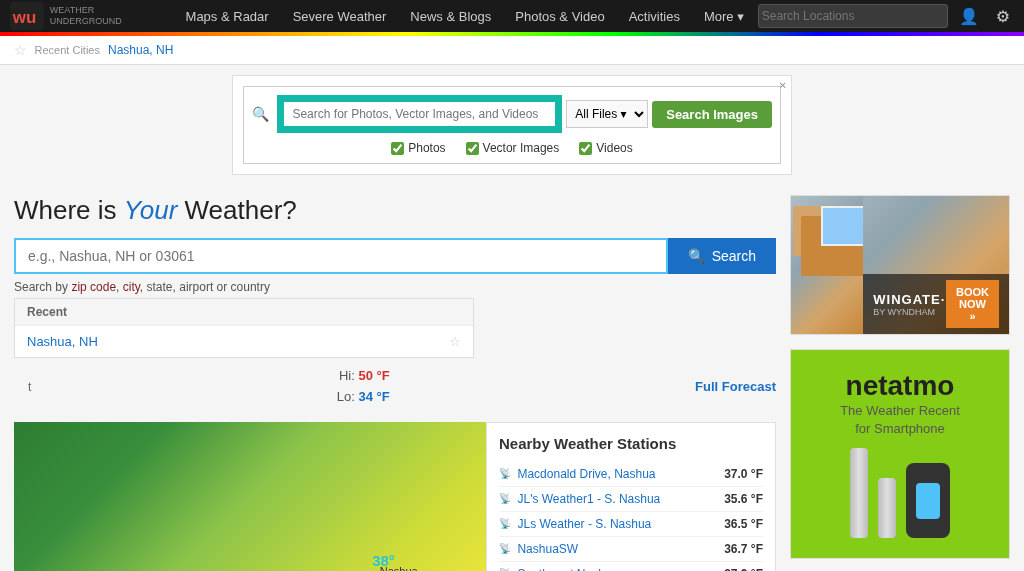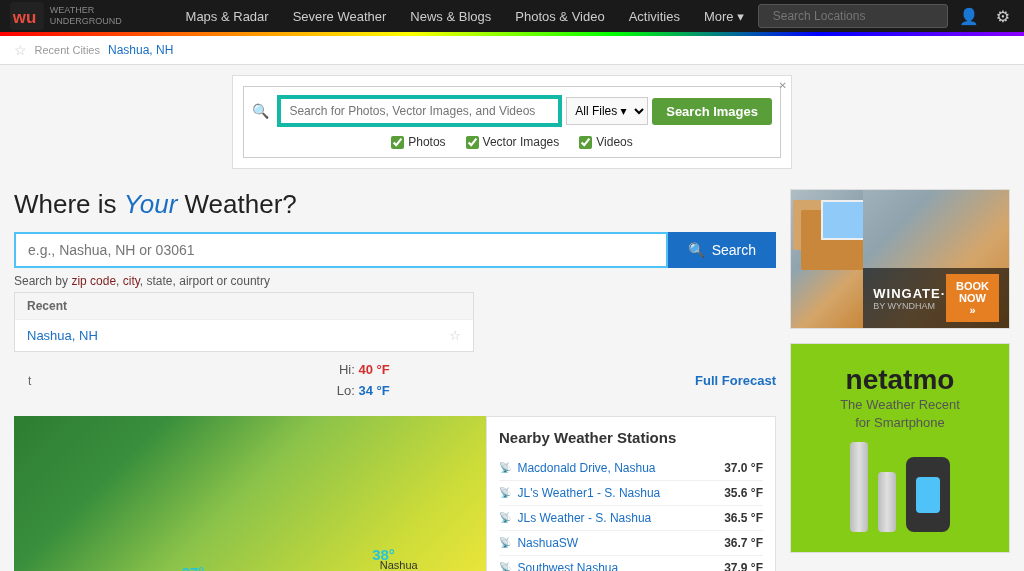--- a/index.html
+++ b/index.html
@@ -101,21 +101,21 @@
       gap: 8px;
     }
     .ad-search-row {
       display: flex;
       align-items: center;
       width: 100%;
       gap: 4px;
     }
     .ad-search-input {
       flex: 1;
-      border: 4px solid #14b8a6;
+      border: 7px solid #14b8a6;
       padding: 5px 8px;
       font-size: 12px;
       outline: none;
       color: #999;
     }
     .ad-filter-select {
       border: 1px solid #ccc;
       padding: 5px 4px;
       font-size: 12px;
       background: #f9f9f9;
@@ -355,21 +355,21 @@
     </svg>
     <span style="color:#888;font-size:9px;line-height:1.2;">WEATHER UNDERGROUND</span>
   </div>
   <a class="nav-link">Maps &amp; Radar</a>
   <a class="nav-link">Severe Weather</a>
   <a class="nav-link">News &amp; Blogs</a>
   <a class="nav-link">Photos &amp; Video</a>
   <a class="nav-link">Activities</a>
   <a class="nav-link">More ▾</a>
   <div class="nav-search">
-    <input type="text" style="background: rgb(58, 58, 58); border: 1px solid rgb(85, 85, 85); color: rgb(204, 204, 204); padding: 4px 14px; border-radius: 3px; font-size: 12px; width: 190px; outline: none;" placeholder="Search Locations">
+    <input type="text" style="background: rgb(58, 58, 58); border: 1px solid rgb(85, 85, 85); color: rgb(204, 204, 204); padding: 4px 3px; border-radius: 3px; font-size: 12px; width: 190px; outline: none;" placeholder="Search Locations">
     <button class="nav-icon-btn">👤</button>
     <button class="nav-icon-btn">⚙</button>
   </div>
 </nav>
 <div class="rainbow-bar"></div>
 
 <div class="breadcrumb-bar">
   <span class="star-icon">☆</span>
   <span class="breadcrumb-label">Recent Cities</span>
   <span class="breadcrumb-city">Nashua, NH</span>
@@ -430,21 +430,21 @@
         <span class="dropdown-city-name">Nashua, NH</span>
         <span style="color:#ccc;">☆</span>
       </div>
     </div>
 
     <div class="weather-row">
       <span style="color:#666;font-size:12px;">t</span>
       <div class="weather-temps">
         <div>
           <span>Hi:</span>
-          <span class="temp-hi">40 °F</span>
+          <span class="temp-hi">50 °F</span>
         </div>
         <div>
           <span>Lo:</span>
           <span class="temp-lo">34 °F</span>
         </div>
       </div>
       <a class="full-forecast-link" href="#">Full Forecast</a>
     </div>
 
     <div class="map-container">

